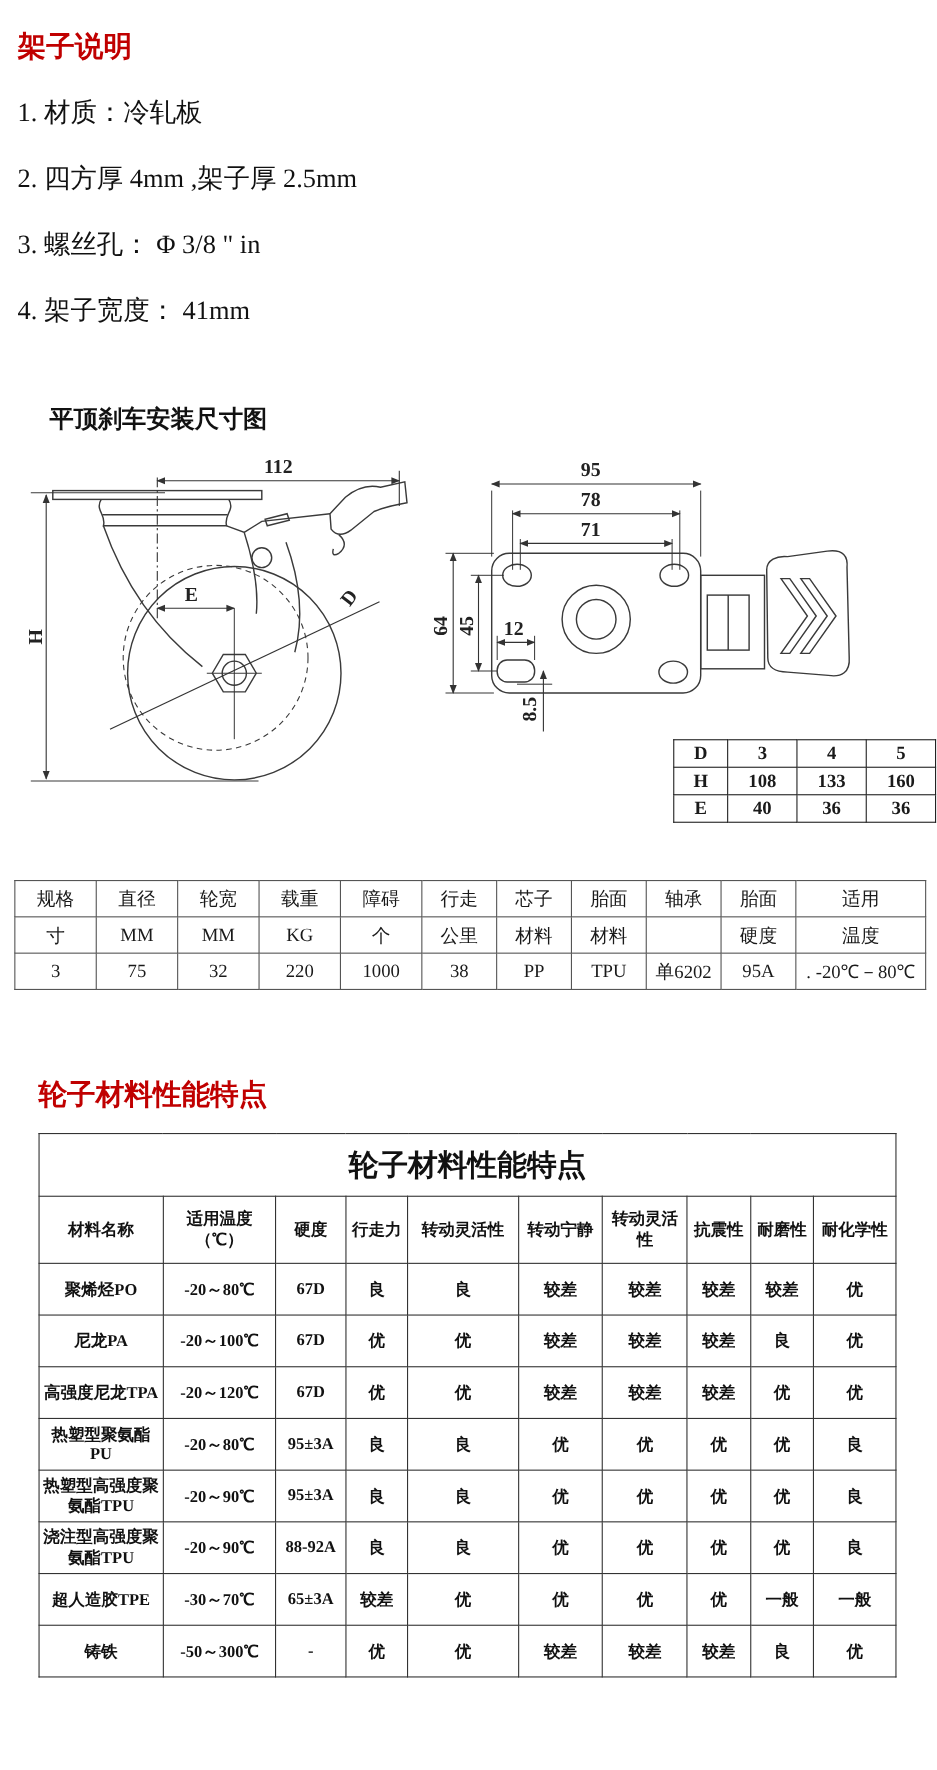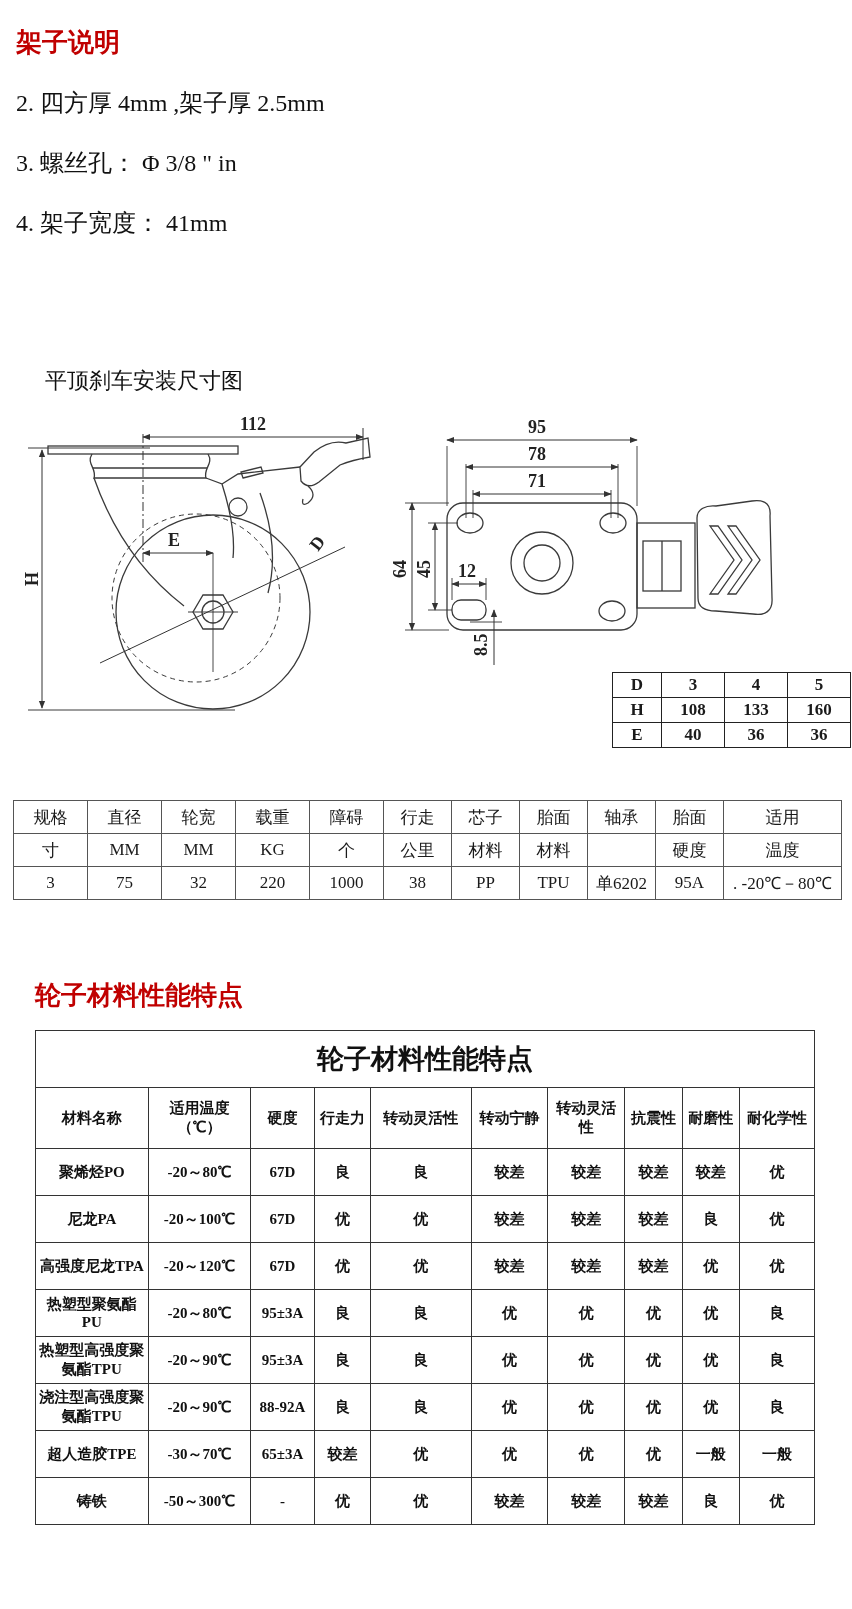--- a/index.html
+++ b/index.html
@@ -11,21 +11,21 @@
 
   
   #frame-section { position:absolute; top:10px; left:16px; width:820px;margin-top:15px; }
   #frame-section .list-wrap { margin-top:28px; }
   #frame-section .list-item { font-size:24px; line-height:32px; margin-bottom:28px;
                               color:#111; }
 
   
   #drawing-section { position:absolute; top:360px; left:0; width:852px; height:410px; }
   #drawing-title { position:absolute; top:6px; left:45px; font-size:22px;
-                   font-weight:normal; color:#111; }
+                   font-weight:bold; color:#111; }
   #drawing-svg { position:absolute; top:0; left:0; }
   svg text { font-family:"Liberation Serif", serif; font-weight:bold; fill:#222; }
 
   .size-table { position:absolute; left:612px; top:312px; border-collapse:collapse; }
   .size-table td { border:1.5px solid #222; text-align:center; font-size:17px;
                    font-weight:bold; height:24px; padding:0 2px; }
   .size-table td:first-child { width:44px; }
   .size-table td { width:58px; }
 
   
@@ -42,20 +42,21 @@
   .material-table .title-cell { font-size:27px; font-weight:bold; height:52px; border:1.5px solid #333; }
   .material-table thead th { height:56px; }
   .material-table tbody td { height:42px; }
 </style>
 </head>
 <body>
 
 <div id="frame-section">
   <div class="red-heading">架子说明</div>
   <div class="list-wrap">
+      <div class="list-item">1. 材质：冷轧板</div>
       <div class="list-item">2. 四方厚 4mm ,架子厚 2.5mm</div>
       <div class="list-item">3. 螺丝孔： Φ 3/8 " in</div>
       <div class="list-item">4. 架子宽度： 41mm</div>
     </div>
 </div>
 
 <div id="drawing-section">
   <svg id="drawing-svg" width="852" height="410" viewBox="0 0 852 410">
     <defs>
       <marker id="arr" viewBox="0 0 10 10" refX="9" refY="5" markerWidth="8" markerHeight="8" orient="auto-start-reverse">

